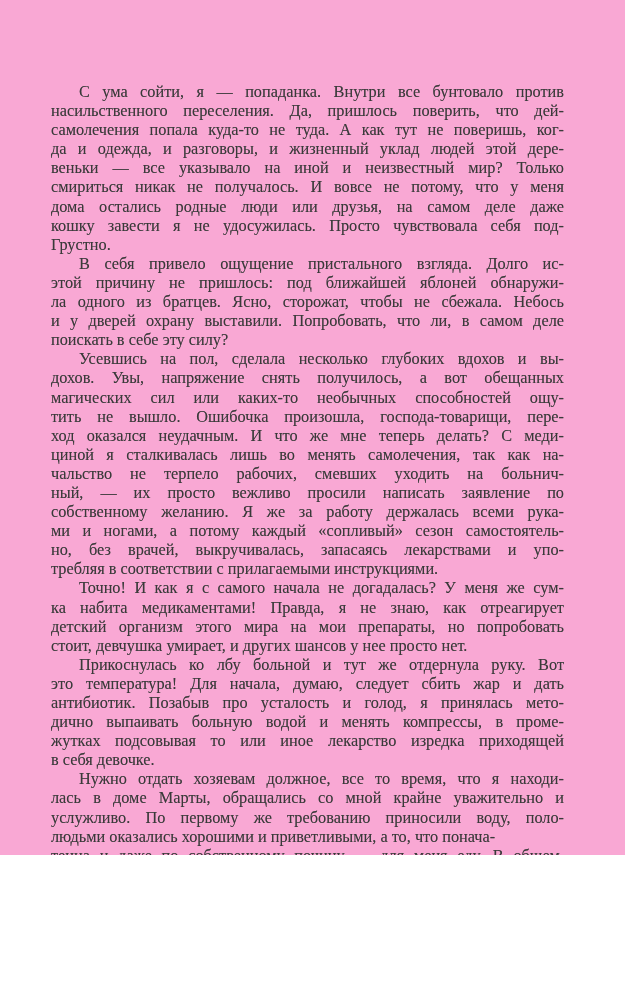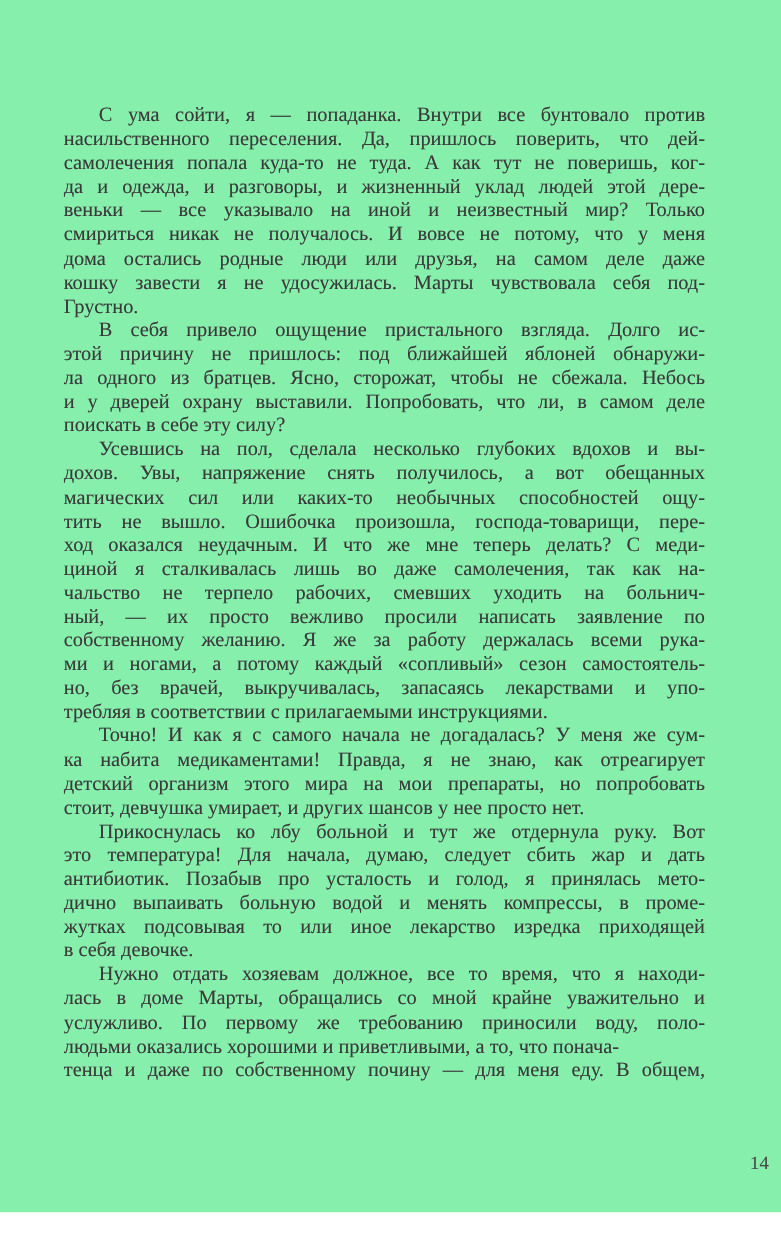--- a/index.html
+++ b/index.html
@@ -3,22 +3,22 @@
 <meta charset="utf-8">
 <style>
   html, body {
     margin: 0;
     padding: 0;
     background: #ffffff;
   }
   .page {
     position: relative;
     width: 625px;
-    height: 970px;
-    background: #86efac;
+    height: 855px;
+    background: #f9a8d4;
     overflow: hidden;
     font-family: "Liberation Serif", "DejaVu Serif", serif;
   }
   .text-block {
     position: absolute;
     top: 82px;
     left: 51px;
     width: 513px;
     color: #3a3a3a;
     font-size: 16.3px;
@@ -57,37 +57,37 @@
 <div class="page">
   <div class="text-block" id="text-block">
       <div class="para">
         <div class="line first-line">С ума сойти, я — попаданка. Внутри все бунтовало против</div>
         <div class="line">насильственного переселения. Да, пришлось поверить, что дей-</div>
         <div class="line">самолечения попала куда-то не туда. А как тут не поверишь, ког-</div>
         <div class="line">да и одежда, и разговоры, и жизненный уклад людей этой дере-</div>
         <div class="line">веньки — все указывало на иной и неизвестный мир? Только</div>
         <div class="line">смириться никак не получалось. И вовсе не потому, что у меня</div>
         <div class="line">дома остались родные люди или друзья, на самом деле даже</div>
-        <div class="line">кошку завести я не удосужилась. Марты чувствовала себя под-</div>
+        <div class="line">кошку завести я не удосужилась. Просто чувствовала себя под-</div>
         <div class="line last-line">Грустно.</div>
       </div>
       <div class="para">
         <div class="line first-line">В себя привело ощущение пристального взгляда. Долго ис-</div>
         <div class="line">этой причину не пришлось: под ближайшей яблоней обнаружи-</div>
         <div class="line">ла одного из братцев. Ясно, сторожат, чтобы не сбежала. Небось</div>
         <div class="line">и у дверей охрану выставили. Попробовать, что ли, в самом деле</div>
         <div class="line last-line">поискать в себе эту силу?</div>
       </div>
       <div class="para">
         <div class="line first-line">Усевшись на пол, сделала несколько глубоких вдохов и вы-</div>
         <div class="line">дохов. Увы, напряжение снять получилось, а вот обещанных</div>
         <div class="line">магических сил или каких-то необычных способностей ощу-</div>
         <div class="line">тить не вышло. Ошибочка произошла, господа-товарищи, пере-</div>
         <div class="line">ход оказался неудачным. И что же мне теперь делать? С меди-</div>
-        <div class="line">циной я сталкивалась лишь во даже самолечения, так как на-</div>
+        <div class="line">циной я сталкивалась лишь во менять самолечения, так как на-</div>
         <div class="line">чальство не терпело рабочих, смевших уходить на больнич-</div>
         <div class="line">ный, — их просто вежливо просили написать заявление по</div>
         <div class="line">собственному желанию. Я же за работу держалась всеми рука-</div>
         <div class="line">ми и ногами, а потому каждый «сопливый» сезон самостоятель-</div>
         <div class="line">но, без врачей, выкручивалась, запасаясь лекарствами и упо-</div>
         <div class="line last-line">требляя в соответствии с прилагаемыми инструкциями.</div>
       </div>
       <div class="para">
         <div class="line first-line">Точно! И как я с самого начала не догадалась? У меня же сум-</div>
         <div class="line">ка набита медикаментами! Правда, я не знаю, как отреагирует</div>

